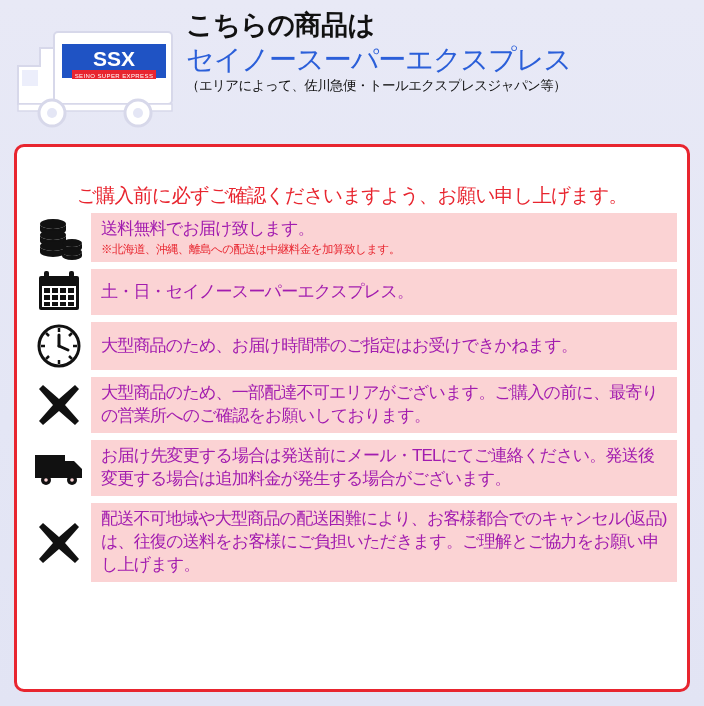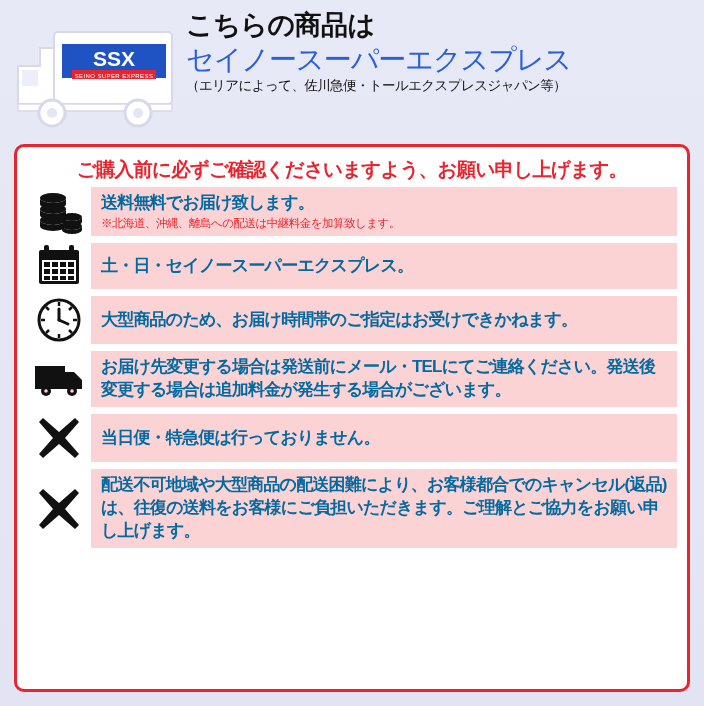--- a/index.html
+++ b/index.html
@@ -81,26 +81,27 @@
     border: 3px solid #e8252f;
     border-radius: 10px;
     background: #ffffff;
     padding: 8px 10px 10px 10px;
     box-sizing: border-box;
     height: 548px;
   }
   .notice-title {
     color: #e8252f;
     font-size: 19.5px;
-    font-weight: bold;
+    font-weight: normal;
     letter-spacing: -0.8px;
     text-align: center;
     padding: 3px 0 6px 0;
     line-height: 1.2;
     white-space: nowrap;
+    margin-top: 26px;
   }
 
   .row {
     display: flex;
     align-items: stretch;
     margin-bottom: 7px;
   }
   .row:last-child { margin-bottom: 15px; }
 
   .icon-cell {
@@ -113,23 +114,23 @@
     flex: 1;
     background: #fbd3d4;
     display: flex;
     flex-direction: column;
     justify-content: center;
     padding: 5px 8px 5px 10px;
     box-sizing: border-box;
     min-height: 46px;
   }
   .t-main {
-    color: #0369a1;
+    color: #a21caf;
     font-size: 17px;
-    font-weight: bold;
+    font-weight: normal;
     letter-spacing: -0.8px;
     line-height: 1.3;
   }
   .t-sub {
     color: #e8252f;
     font-size: 11.5px;
     letter-spacing: -0.5px;
     line-height: 1.3;
     margin-top: 2px;
     font-weight: normal;
@@ -246,54 +247,54 @@
           </g>
           <line x1="24" y1="24" x2="24" y2="13" stroke="#111111" stroke-width="3" stroke-linecap="round"></line>
           <line x1="24" y1="24" x2="33" y2="28" stroke="#111111" stroke-width="3" stroke-linecap="round"></line>
         </svg>
       </div>
       <div class="text-cell">
         <div class="t-main">大型商品のため、お届け時間帯のご指定はお受けできかねます。</div>
       </div>
     </div>
 
+    <div class="row">
+      <div class="icon-cell">
+        <svg width="48" height="48" viewBox="0 0 48 48">
+          <path d="M8 4 L24 18 L40 4 L44 8 L30 24 L44 40 L40 44 L24 30 L8 44 L4 40 L18 24 L4 8 Z" fill="#111111"></path>
+        </svg>
+      </div>
+      <div class="text-cell">
+        <div class="t-main two">大型商品のため、一部配達不可エリアがございます。ご購入の前に、最寄りの営業所へのご確認をお願いしております。</div>
+      </div>
+    </div>
 
     <div class="row">
       <div class="icon-cell">
         <svg width="52" height="38" viewBox="0 0 52 38">
           <path d="M2 6 h30 v20 h-30 z" fill="#111111"></path>
           <path d="M32 12 h9 l8 8 v6 h-17 z" fill="#111111"></path>
           <rect x="2" y="26" width="47" height="3" fill="#111111"></rect>
           <circle cx="13" cy="31" r="5" fill="#111111"></circle>
           <circle cx="13" cy="31" r="1.8" fill="#fbd3d4"></circle>
           <circle cx="39" cy="31" r="5" fill="#111111"></circle>
           <circle cx="39" cy="31" r="1.8" fill="#fbd3d4"></circle>
         </svg>
       </div>
       <div class="text-cell">
         <div class="t-main two">お届け先変更する場合は発送前にメール・TELにてご連絡ください。発送後変更する場合は追加料金が発生する場合がございます。</div>
       </div>
     </div>
 
+
     <div class="row">
       <div class="icon-cell">
         <svg width="48" height="48" viewBox="0 0 48 48">
           <path d="M8 4 L24 18 L40 4 L44 8 L30 24 L44 40 L40 44 L24 30 L8 44 L4 40 L18 24 L4 8 Z" fill="#111111"></path>
         </svg>
       </div>
       <div class="text-cell">
-        <div class="t-main">当日便・特急便は行っておりません。</div>
-      </div>
-    </div>
-
-    <div class="row">
-      <div class="icon-cell">
-        <svg width="48" height="48" viewBox="0 0 48 48">
-          <path d="M8 4 L24 18 L40 4 L44 8 L30 24 L44 40 L40 44 L24 30 L8 44 L4 40 L18 24 L4 8 Z" fill="#111111"></path>
-        </svg>
-      </div>
-      <div class="text-cell">
         <div class="t-main two">配送不可地域や大型商品の配送困難により、お客様都合でのキャンセル(返品) は、往復の送料をお客様にご負担いただきます。ご理解とご協力をお願い申し上げます。</div>
       </div>
     </div>
 
   </div>
 </div>
 
 </body></html>

